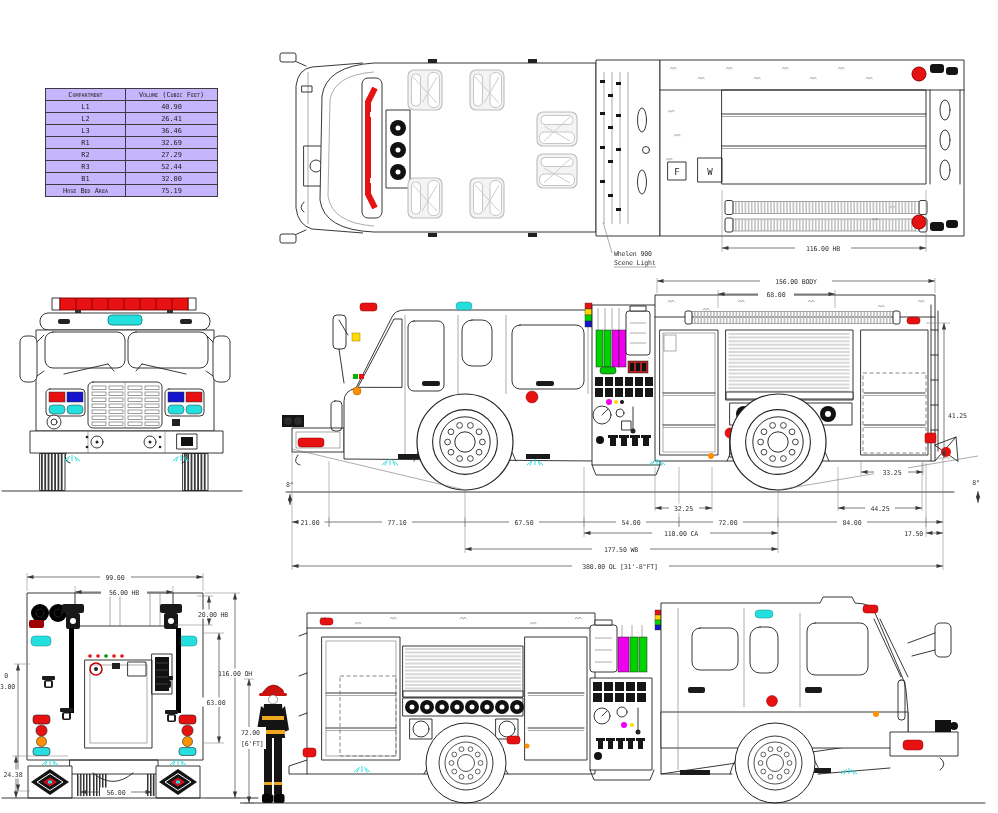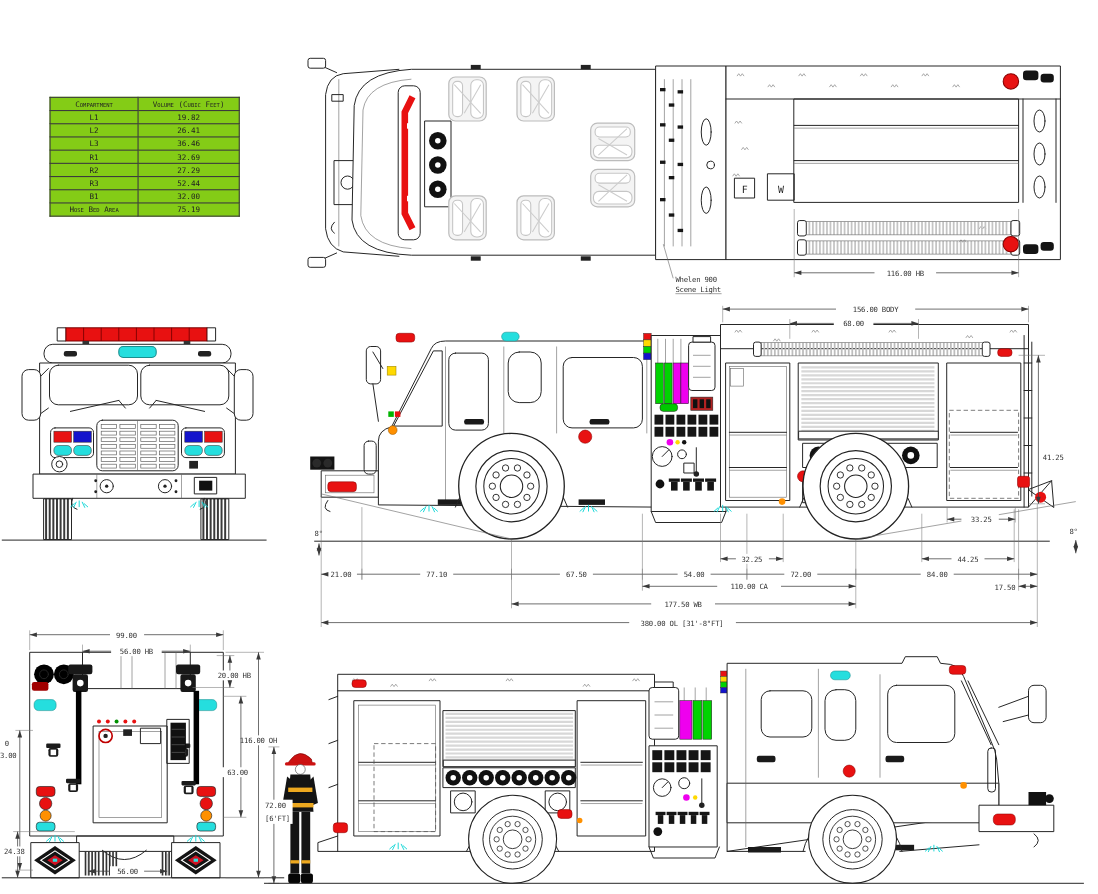--- a/index.html
+++ b/index.html
@@ -8,21 +8,21 @@
 text{font-family:"DejaVu Sans Mono",monospace;fill:#333}
 .dimt{font-size:6.6px;letter-spacing:-.2px}
 .lbl{font-size:9px;fill:#222}
 .mask{fill:#fff}
 .dim{stroke:#444;stroke-width:.7;fill:none}
 .ext{stroke:#777;stroke-width:.5;fill:none}
 .s{stroke:#232323;fill:none;stroke-width:.9;stroke-linejoin:round;stroke-linecap:round}
 .sw{stroke:#232323;fill:#fff;stroke-width:.9;stroke-linejoin:round}
 .thin{stroke:#666;stroke-width:.55;fill:none}
 .dash{stroke:#555;stroke-width:.7;fill:none;stroke-dasharray:4 2.5}
-#vt{position:absolute;left:45px;top:88px;border-collapse:collapse;background:#84cc16}
+#vt{position:absolute;left:45px;top:88px;border-collapse:collapse;background:#c4b5fd}
 #vt td,#vt th{border:1px solid #3c3c3c;font:6.9px "DejaVu Sans Mono",monospace;font-variant:small-caps;font-weight:normal;text-align:center;padding:1.5px 3px;color:#222}
 #vt .c1{width:80px}
 #vt .c2{width:92px}
 </style>
 </head>
 <body>
 
 <svg width="0" height="0" style="position:absolute">
 <defs>
 <path id="ah" d="M0,0L6.5,2.1L6.5,-2.1Z"></path>
@@ -77,21 +77,21 @@
 <table id="vt">
 <thead>
       <tr>
 <th class="c1">Compartment</th>
 <th class="c2">Volume (Cubic Feet)</th>
 </tr>
     </thead>
 <tbody>
 <tr>
         <td>L1</td>
-        <td>19.82</td>
+        <td>40.90</td>
       </tr>
 <tr>
         <td>L2</td>
         <td>26.41</td>
       </tr>
 <tr>
         <td>L3</td>
         <td>36.46</td>
       </tr>
 <tr>

